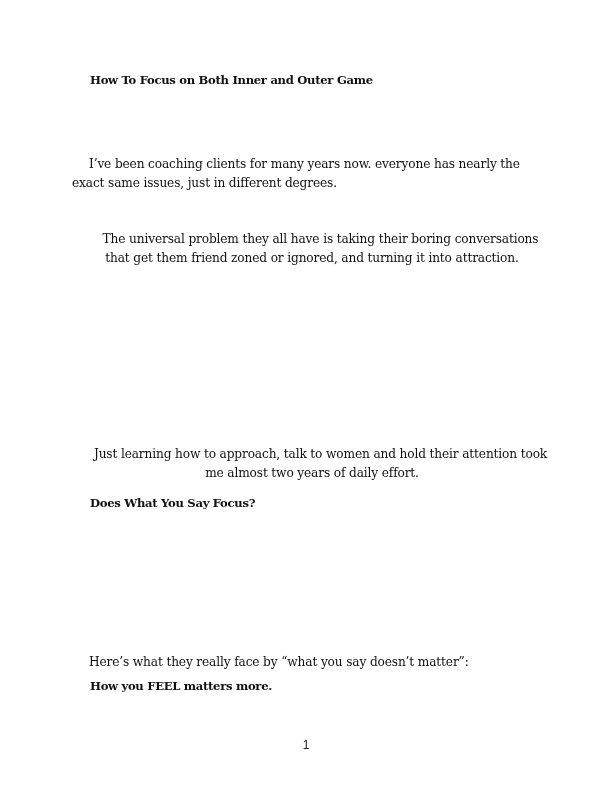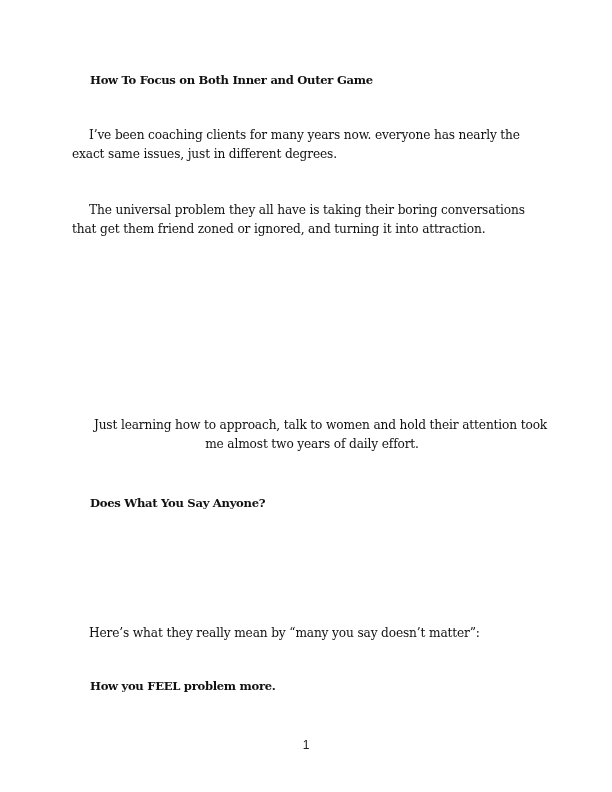--- a/index.html
+++ b/index.html
@@ -22,20 +22,21 @@
       height: 792px;
       background: #ffffff;
     }
     .block {
       position: absolute;
       left: 72px;
       width: 480px;
       font-size: 12.2px;
       line-height: 19px;
       letter-spacing: -0.15px;
+      margin-top: 29px;
     }
     .block .indent {
       display: inline-block;
       width: 17px;
     }
     .heading {
       position: absolute;
       left: 90px;
       font-size: 11.6px;
       font-weight: bold;
@@ -55,28 +56,28 @@
   </style>
 </head>
 <body>
 
 <div class="page">
 
   <div class="heading" style="top:73px;">How To Focus on Both Inner and Outer Game</div>
 
   <div class="block" style="top:126px;"><span class="indent"></span><span>I’ve been coaching clients for many years now.  everyone has nearly the exact same issues, just in different degrees.</span></div>
 
-  <div class="block" style="top:201px;"><span class="indent"></span><span>The universal problem they all have is taking their boring conversations that get them friend zoned or ignored, and turning it into attraction.</span></div>
+  <div class="block" style="top:201px;text-align:center;"><span class="indent"></span><span>The universal problem they all have is taking their boring conversations that get them friend zoned or ignored, and turning it into attraction.</span></div>
 
 
 
   <div class="block" style="top:416px;text-align:center;"><span class="indent"></span><span>Just learning how to approach, talk to women and hold their attention took me almost two years of daily effort.</span></div>
 
-  <div class="heading" style="top:496px;">Does What You Say Anyone?</div>
+  <div class="heading" style="top:496px;">Does What You Say Focus?</div>
 
 
-  <div class="block" style="top:624px;"><span class="indent"></span><span>Here’s what they really mean by “many you say doesn’t matter”:</span></div>
+  <div class="block" style="top:624px;"><span class="indent"></span><span>Here’s what they really face by “what you say doesn’t matter”:</span></div>
 
-  <div class="heading" style="top:679px;">How you FEEL problem more.</div>
+  <div class="heading" style="top:679px;">How you FEEL matters more.</div>
 
   <div class="page-number">1</div>
 
 </div>
 
 </body></html>

